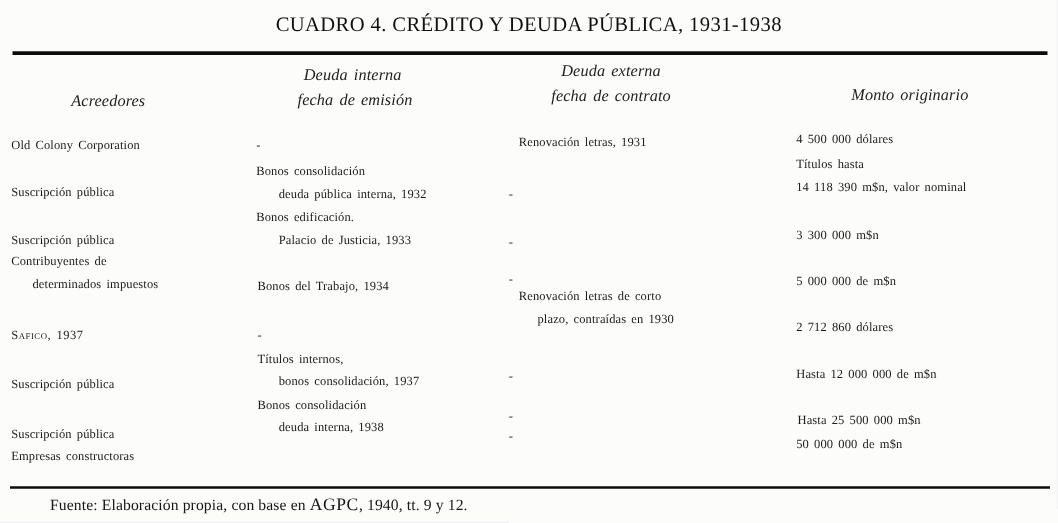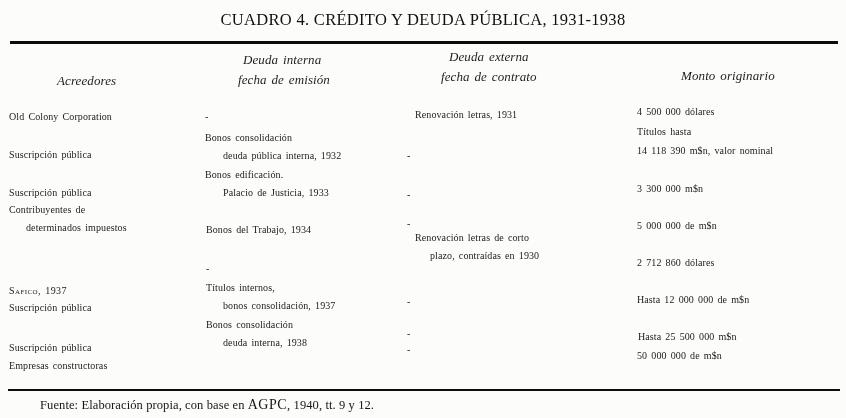--- a/index.html
+++ b/index.html
@@ -13,21 +13,21 @@
     position:absolute; left:0; top:10px; width:100%;
     text-align:center; font-size:16.5px; font-weight:400;
     letter-spacing:0.3px; color:#101010;
   }
   .rule { position:absolute; background:#0c0c0c; }
   .ln {
     position:absolute; white-space:nowrap; line-height:15px;
     font-size:10px; word-spacing:1.5px; letter-spacing:0.1px;
   }
   .hd { font-style:italic; font-size:13px; color:#1e1e1e; }
-  .sc { font-variant:small-caps; letter-spacing:0.4px;margin-top:22px; }
+  .sc { font-variant:small-caps; letter-spacing:0.4px; }
   .fuente {
     position:absolute; left:40px; top:397px; font-size:12.5px;
     white-space:nowrap; letter-spacing:0.1px; color:#161616;
   }
   .acr { font-size:14px; letter-spacing:0.5px; }
 </style>
 </head>
 <body>
 
 <div class="page">

